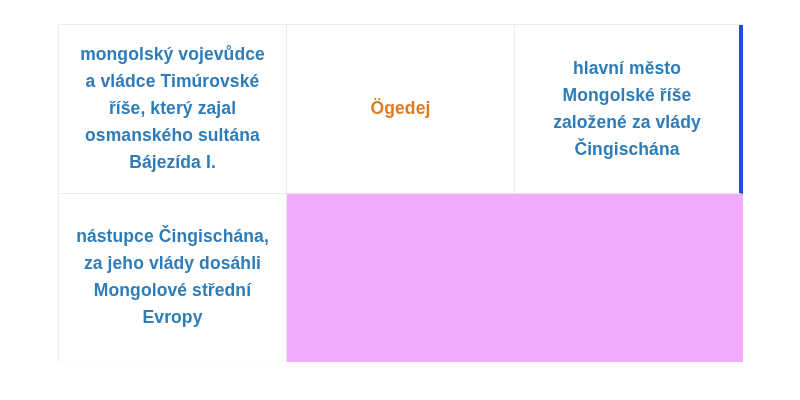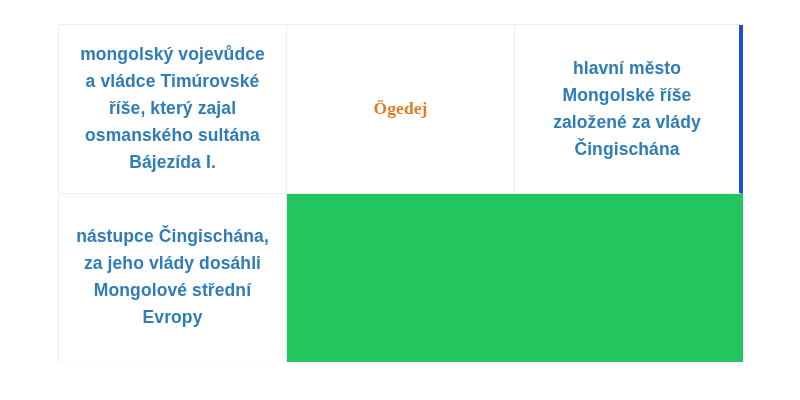--- a/index.html
+++ b/index.html
@@ -19,21 +19,21 @@
     left: 58px;
     top: 24px;
     width: 685px;
     height: 338px;
     display: grid;
     grid-template-columns: 1fr 1fr 1fr;
     grid-template-rows: 1fr 1fr;
     border-top: 1px solid #ececec;
     border-left: 1px solid #ececec;
     box-sizing: border-box;
-    background: #22c55e;
+    background: #f0abfc;
   }
 
   .card {
     position: relative;
     display: flex;
     align-items: center;
     justify-content: center;
     text-align: center;
     padding: 10px 14px;
     box-sizing: border-box;
@@ -60,21 +60,20 @@
     max-width: 100%;
     word-wrap: break-word;
   }
 
   .definition .card-text {
     color: #2e7cb8;
   }
 
   .term .card-text {
     color: #e07b20;
-    font-family: Liberation Serif, serif;
   }
 </style>
 </head>
 <body>
 
 <div class="board">
 
   <div class="card definition">
     <span class="card-text">mongolský vojevůdce a vládce Timúrovské říše, který zajal osmanského sultána Bájezída I.</span>
   </div>

